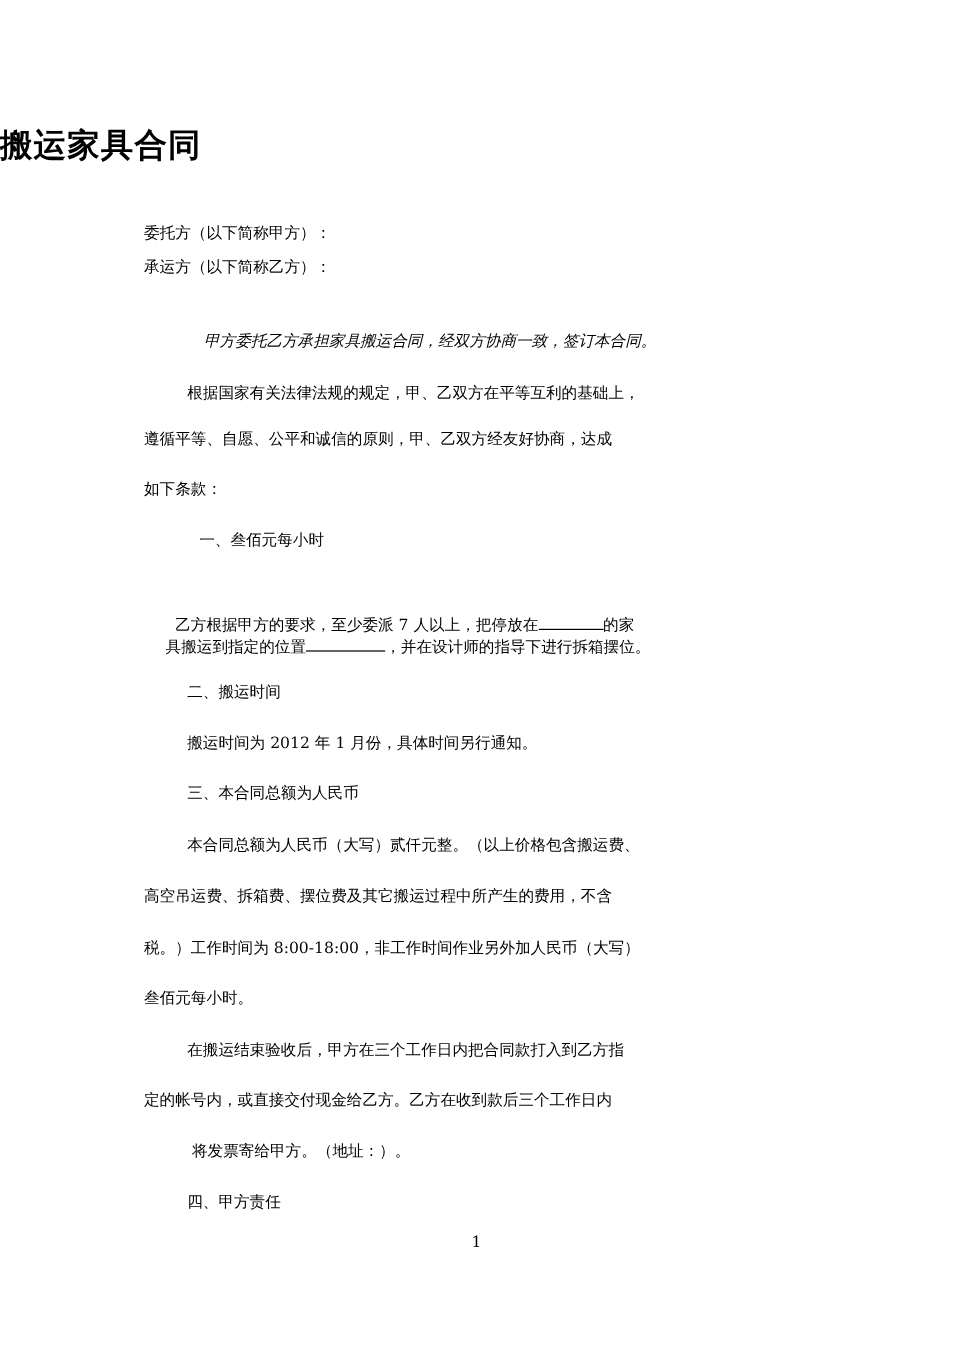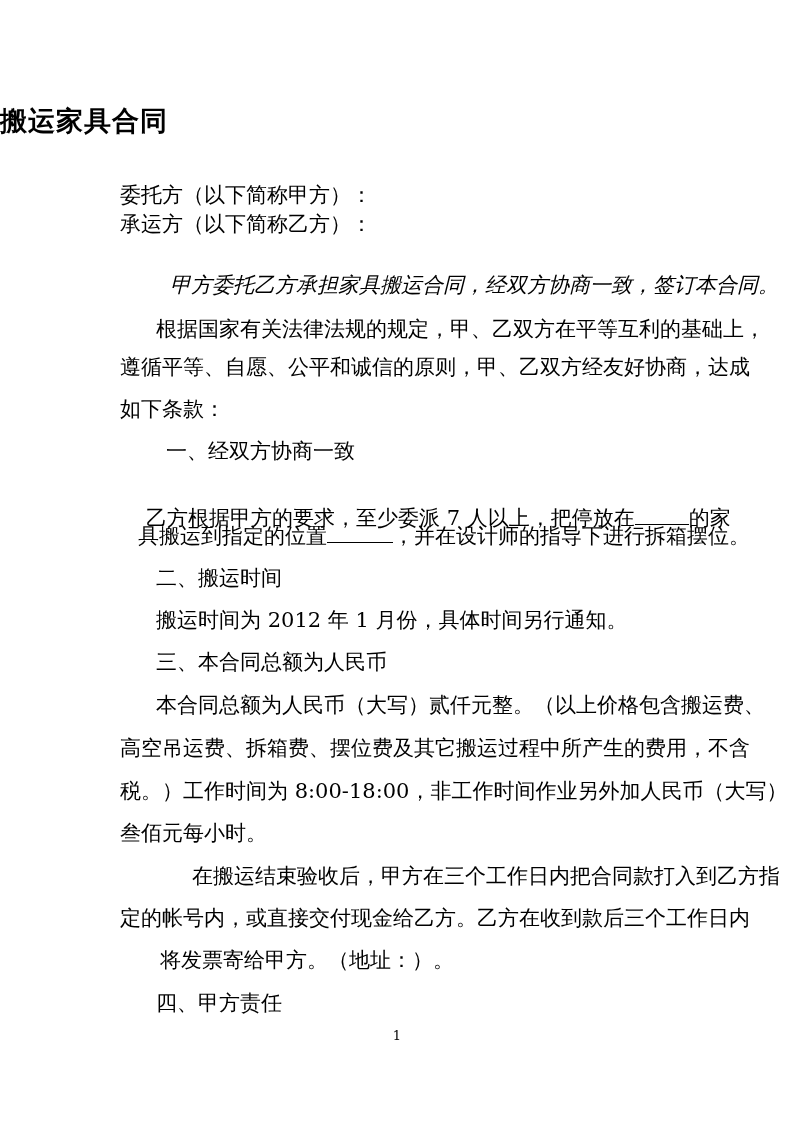--- a/index.html
+++ b/index.html
@@ -1,54 +1,54 @@
 <!DOCTYPE html>
 <html><head>
 <meta charset="utf-8">
 <style>
   html, body { margin:0; padding:0; background:#ffffff; }
   body { width:794px; height:1123px; position:relative; overflow:hidden;
          font-family:"DejaVu Serif","Liberation Serif",serif; color:#000; }
-  .ln { position:absolute; white-space:nowrap; font-size:21px; line-height:20px; }
+  .ln { position:absolute; white-space:nowrap; font-size:13px; line-height:20px; }
   .title { position:absolute; left:0; width:794px; top:103px; text-align:left;
            font-size:27px; font-weight:bold; letter-spacing:1px; }
   .blank { display:inline-block; border-bottom:1px solid #000; height:16px; vertical-align:baseline; }
   .pnum { position:absolute; left:0; width:794px; top:1028px; text-align:center; font-size:13px; }
 </style>
 </head>
 <body>
 
 <div>
   <div class="title">搬运家具合同</div>
 
   <div class="ln" style="left:120px;top:185px;">委托方（以下简称甲方）：</div>
   <div class="ln" style="left:120px;top:214px;text-align:right;">承运方（以下简称乙方）：</div>
 
   <div class="ln" style="left:170px;top:275px;font-style:italic;">甲方委托乙方承担家具搬运合同，经双方协商一致，签订本合同。</div>
   <div class="ln" style="left:156px;top:319px;">根据国家有关法律法规的规定，甲、乙双方在平等互利的基础上，</div>
   <div class="ln" style="left:120px;top:357px;">遵循平等、自愿、公平和诚信的原则，甲、乙双方经友好协商，达成</div>
   <div class="ln" style="left:120px;top:399px;">如下条款：</div>
 
-  <div class="ln" style="left:166px;top:441px;">一、经双方协商一致</div>
+  <div class="ln" style="left:166px;top:441px;">一、叁佰元每小时</div>
   <div class="ln" style="left:146px;top:508px;">
     <span>乙方根据甲方的要求，至少委派 7 人以上，把停放在</span><span class="blank" style="width:54px;"></span><span>的家</span>
   </div>
   <div class="ln" style="left:138px;top:526px;">
     <span>具搬运到指定的位置</span><span class="blank" style="width:66px;"></span><span>，并在设计师的指导下进行拆箱摆位。</span>
   </div>
 
   <div class="ln" style="left:156px;top:568px;">二、搬运时间</div>
   <div class="ln" style="left:156px;top:610px;">搬运时间为 2012 年 1 月份，具体时间另行通知。</div>
 
   <div class="ln" style="left:156px;top:652px;">三、本合同总额为人民币</div>
   <div class="ln" style="left:156px;top:695px;">本合同总额为人民币（大写）贰仟元整。（以上价格包含搬运费、</div>
   <div class="ln" style="left:120px;top:738px;">高空吊运费、拆箱费、摆位费及其它搬运过程中所产生的费用，不含</div>
   <div class="ln" style="left:120px;top:781px;">税。）工作时间为 8:00-18:00，非工作时间作业另外加人民币（大写）</div>
   <div class="ln" style="left:120px;top:823px;">叁佰元每小时。</div>
 
-  <div class="ln" style="left:156px;top:866px;margin-left:36px;">在搬运结束验收后，甲方在三个工作日内把合同款打入到乙方指</div>
+  <div class="ln" style="left:156px;top:866px;">在搬运结束验收后，甲方在三个工作日内把合同款打入到乙方指</div>
   <div class="ln" style="left:120px;top:908px;">定的帐号内，或直接交付现金给乙方。乙方在收到款后三个工作日内</div>
   <div class="ln" style="left:120px;top:950px;margin-left:40px;">将发票寄给甲方。（地址：）。</div>
 
   <div class="ln" style="left:156px;top:993px;">四、甲方责任</div>
 
   <div class="pnum">1</div>
 </div>
 
 </body></html>

